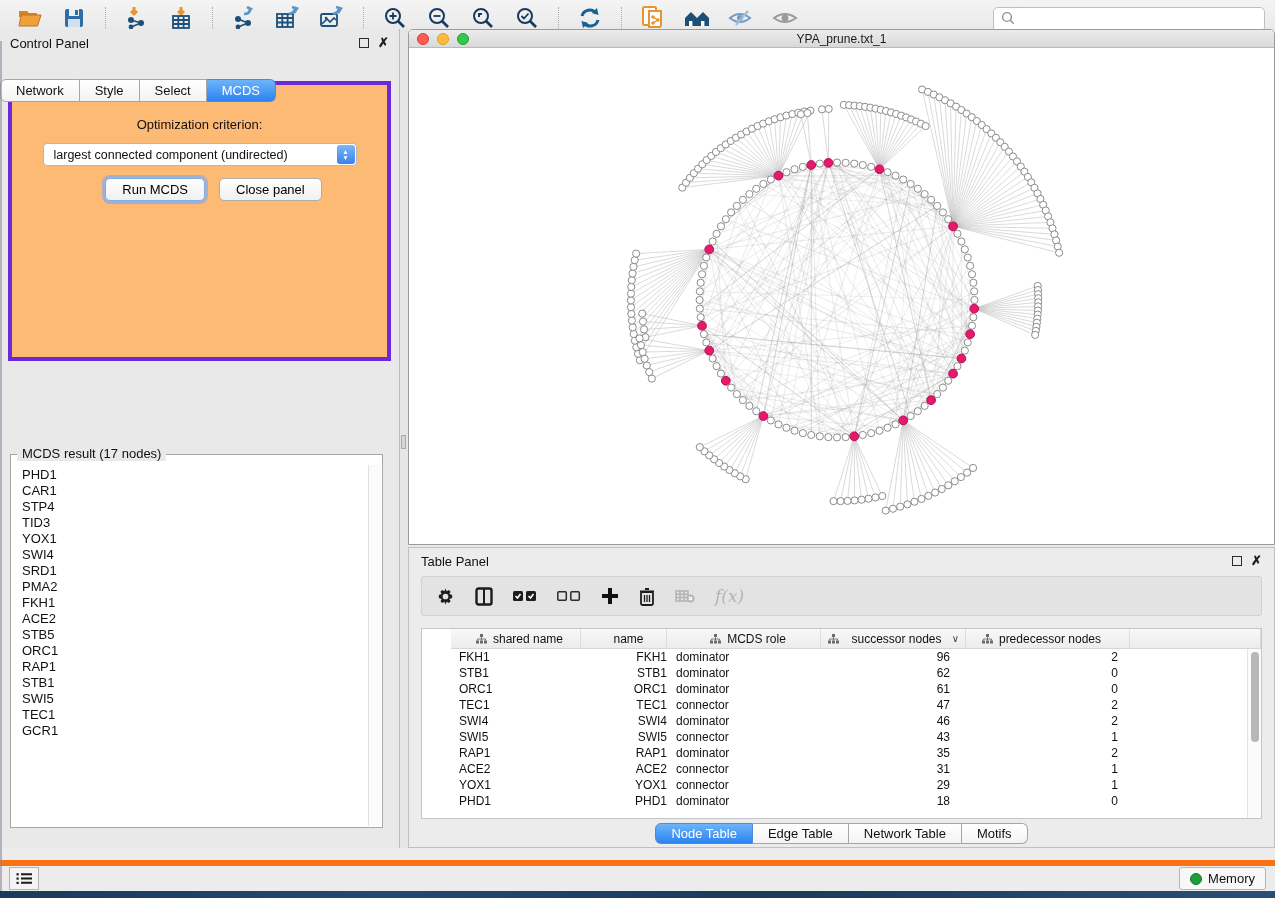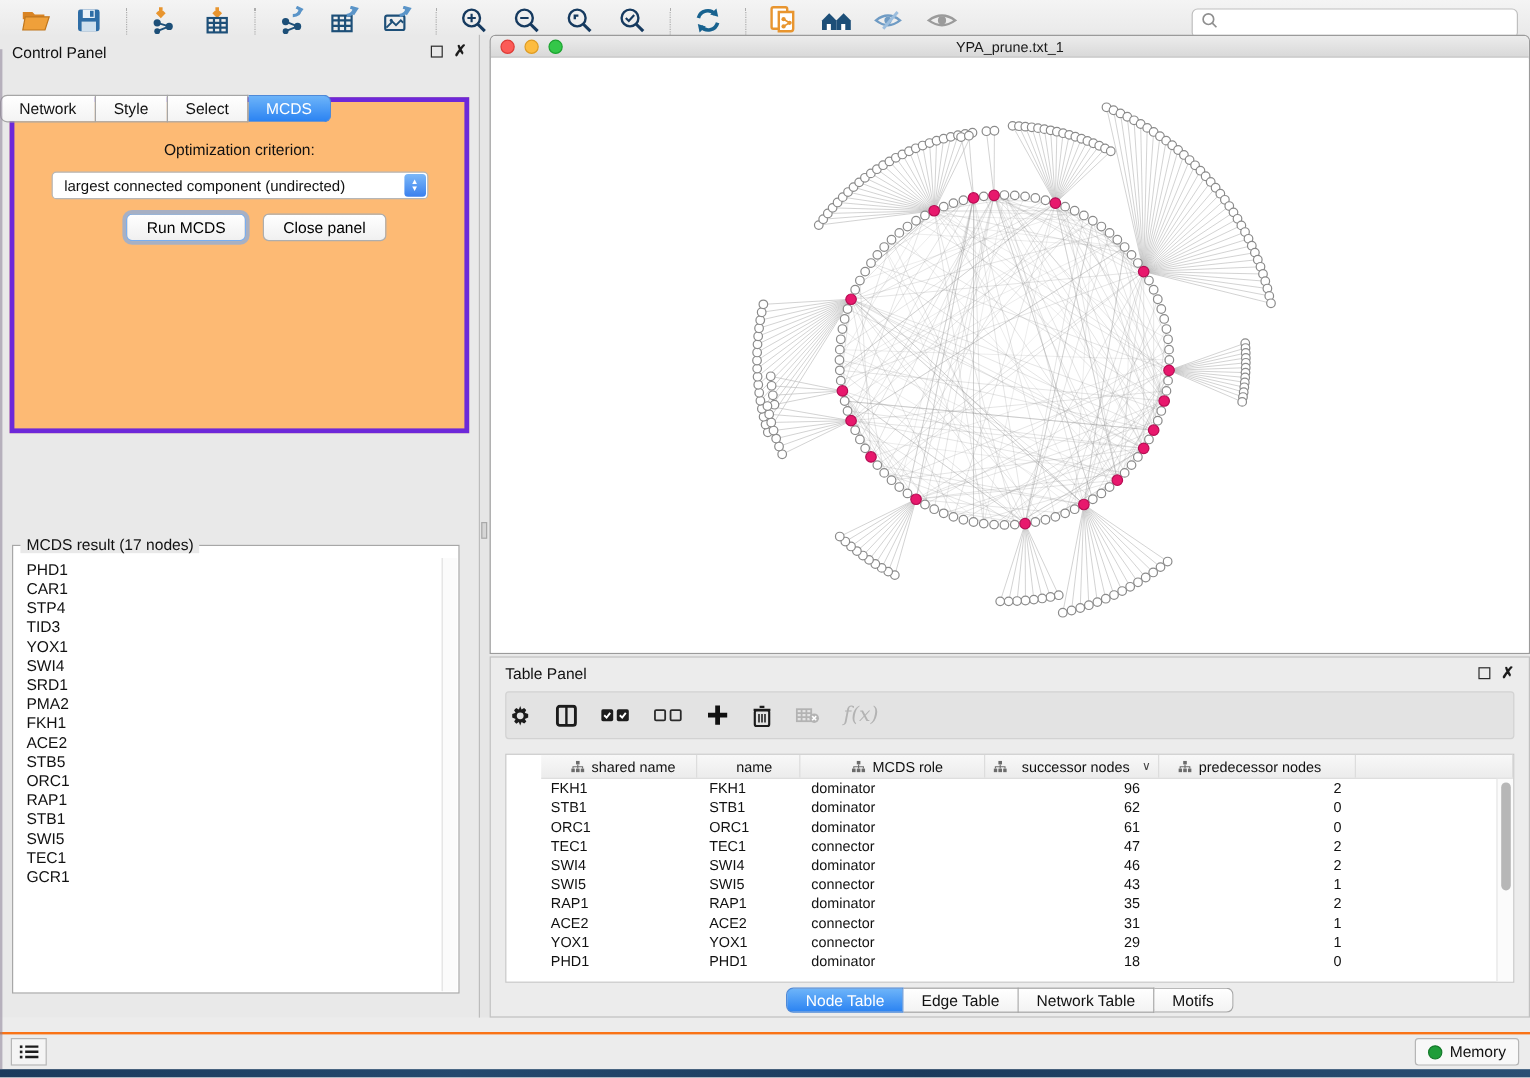--- a/index.html
+++ b/index.html
@@ -87,47 +87,47 @@
   .traffic { display:flex; gap:8px; }
   .light { width:12px; height:12px; border-radius:50%; }
   .nw-title { position:absolute; left:0; right:0; text-align:center; font-size:12px; font-weight:normal; color:#1a1a1a; }
   .network-canvas { position:absolute; top:19px; left:0; right:0; bottom:0; background:#fff; }
   .network-canvas svg { display:block; width:100%; height:100%; }
   
   .table-panel { flex:1; margin-top:2px; background:#ececec; border:1px solid #c0c0c0; position:relative; min-height:0; }
   .tp-header { height:26px; display:flex; align-items:center; padding:0 12px; font-size:13px; }
   .tp-toolbar {
     margin:2px 12px 0; height:40px; background:#e3e3e3; border:1px solid #d2d2d2; border-radius:3px;
-    display:flex; align-items:center; gap:20px; padding:0 2px;
+    display:flex; align-items:center; gap:20px; padding:0 14px;
   }
   .ti { display:flex; align-items:center; }
   .fx { font-family:"DejaVu Serif", serif; font-style:italic; font-size:17px; color:#b3b3b3; }
   .tp-table {
     position:absolute; top:80px; left:12px; right:12px; bottom:28px;
     background:#fff; border:1px solid #c6c6c6; overflow:hidden;padding-left:29px;
   }
   .thead { display:flex; height:20px; background:linear-gradient(#f8f8f8,#ececec); border-bottom:1px solid #d6d6d6; font-size:12px; }
   .th { display:flex; align-items:center; justify-content:center; gap:6px; border-right:1px solid #ddd; position:relative; }
   .sort-ind { position:absolute; right:6px; font-size:10px; color:#444; }
   .tbody { font-size:12px; }
   .tr { display:flex; height:16px; align-items:center; }
   .c0 { width:130px; padding-left:8px; }
-  .c1 { width:86px;  padding-left:10px; }
+  .c1 { width:86px;  padding-left:10px;text-align:right; }
   .c2 { width:154px; padding-left:9px; }
   .c3 { width:145px; text-align:right; padding-right:16px;gap:12px; }
   .c4 { width:164px; text-align:right; padding-right:12px; }
   .fill { flex:1; }
   .tp-vscroll { position:absolute; top:20px; right:0; bottom:0; width:14px; background:#fbfbfb; border-left:1px solid #e4e4e4; }
   .tp-thumb { position:absolute; top:3px; left:3px; width:8px; height:90px; background:#b7b7b7; border-radius:5px; }
   .tp-tabs { position:absolute; bottom:3px; left:0; right:0; display:flex; justify-content:center; }
   .tp-tabs .seg-btn { height:21px; font-size:13px; }
   
   .status-bar {
     position:absolute; left:0; right:0; top:860px; height:31px; background:#ececec;
-    border-top:2px solid #f97316; display:flex; align-items:center; padding:0 9px;
+    border-top:6px solid #f97316; display:flex; align-items:center; padding:0 9px;
   }
   .list-btn { width:30px; height:23px; border:1px solid #b6b6b6; background:#f4f4f4; display:flex; align-items:center; justify-content:center; }
   .memory-btn {
     margin-left:auto; height:23px; border:1px solid #b6b6b6; background:#f8f8f8; border-radius:3px;
     display:flex; align-items:center; gap:6px; padding:0 10px; font-size:13px;
   }
   .mem-dot { width:12px; height:12px; border-radius:50%; }
   .desktop-strip {
     position:absolute; left:0; right:0; top:891px; height:7px;
     background:linear-gradient(90deg,#1b3a5c,#24496e 30%,#1b3a5c 60%,#2a4f74);

